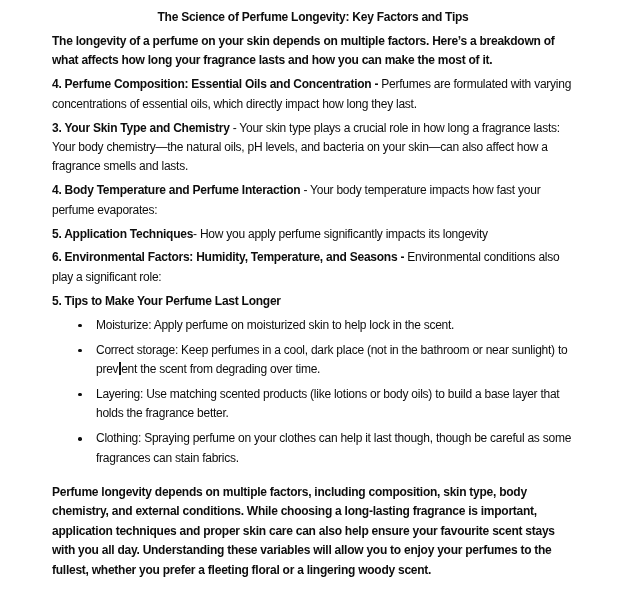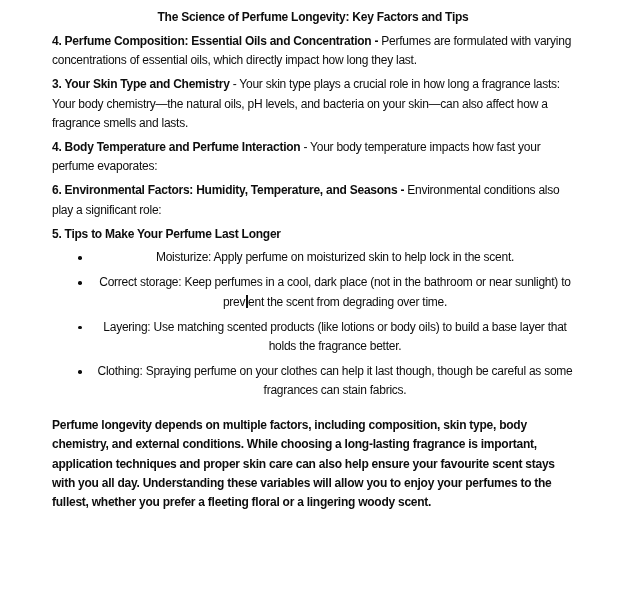--- a/index.html
+++ b/index.html
@@ -34,21 +34,20 @@
     font-weight: 700;
   }
   .doc-canvas p.conclusion {
     margin-bottom: 16px;
   }
   strong { font-weight: 700; }
   ul.tips-list {
     list-style: none;
     margin: 1px 0 15px 0;
     padding: 0;
-    text-align: center;
   }
   ul.tips-list li {
     position: relative;
     padding-left: 44px;
     margin-bottom: 5.5px;
   }
   .bullet-dot {
     position: absolute;
     left: 26px;
     top: 8px;
@@ -66,28 +65,30 @@
     margin: 0 0.5px 0 1px;
   }
 </style>
 </head>
 <body>
 
 <div class="doc-canvas">
 
   <p class="doc-title">The Science of Perfume Longevity: Key Factors and Tips</p>
 
+  <p class="bold-para">The longevity of a perfume on your skin depends on multiple factors. Here’s a breakdown of what affects how long your fragrance lasts and how you can make the most of it.</p>
 
   <p><strong>4. Perfume Composition: Essential Oils and Concentration - </strong><span>Perfumes are formulated with varying concentrations of essential oils, which directly impact how long they last.</span></p>
 
 
   <p><strong>3. Your Skin Type and Chemistry</strong><span> - Your skin type plays a crucial role in how long a fragrance lasts: Your body chemistry—the natural oils, pH levels, and bacteria on your skin—can also affect how a fragrance smells and lasts.</span></p>
 
   <p><strong>4. Body Temperature and Perfume Interaction</strong><span> - Your body temperature impacts how fast your perfume evaporates:</span></p>
 
+  <p><strong>5. Application Techniques</strong><span>- How you apply perfume significantly impacts its longevity</span></p>
 
   <p><strong>6. Environmental Factors: Humidity, Temperature, and Seasons - </strong><span>Environmental conditions also play a significant role:</span></p>
 
   <p class="bold-para">5. Tips to Make Your Perfume Last Longer</p>
 
   <ul class="tips-list">
     <li><span class="bullet-dot"></span><span>Moisturize: Apply perfume on moisturized skin to help lock in the scent.</span></li>
     <li><span class="bullet-dot"></span><span>Correct storage: Keep perfumes in a cool, dark place (not in the bathroom or near sunlight) to prev</span><span class="text-caret"></span><span>ent the scent from degrading over time.</span></li>
     <li><span class="bullet-dot"></span><span>Layering: Use matching scented products (like lotions or body oils) to build a base layer that holds the fragrance better.</span></li>
     <li><span class="bullet-dot"></span><span>Clothing: Spraying perfume on your clothes can help it last though, though be careful as some fragrances can stain fabrics.</span></li>

